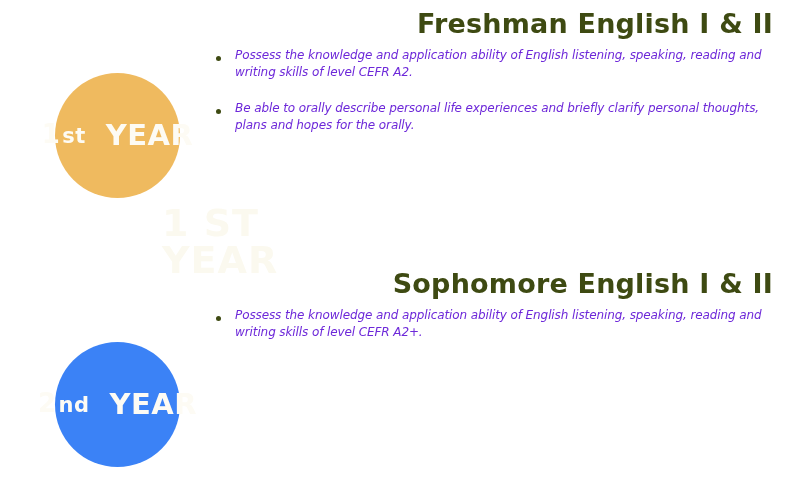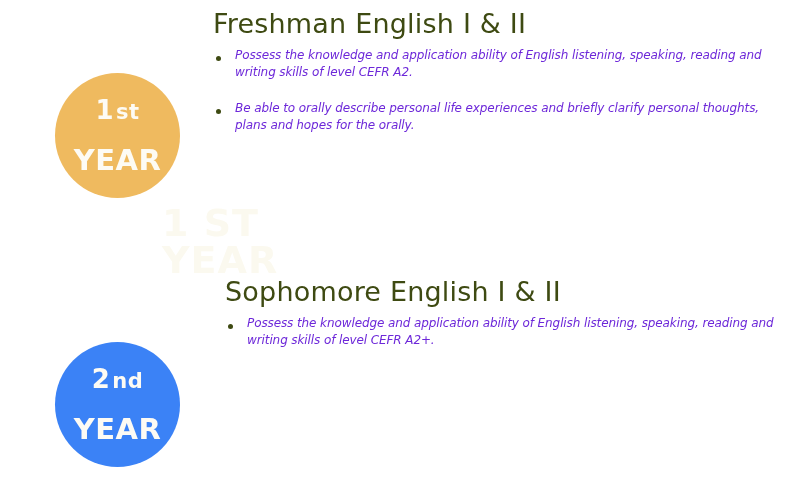--- a/index.html
+++ b/index.html
@@ -42,21 +42,21 @@
   }
   .watermark .wm-line2 { display: block; }
 
   
   .badge {
     position: absolute;
     width: 125px;
     height: 125px;
     border-radius: 50%;
     display: flex;
-    flex-direction: column;
+    flex-direction: row;
     align-items: center;
     justify-content: center;
     color: #fdfbf4;
     font-family: "DejaVu Sans", sans-serif;
     font-weight: 700;
     line-height: 1.0;
     z-index: 2;
     gap: 20px;
   }
   .badge-1 {
@@ -84,30 +84,31 @@
   }
 
   
   .section {
     position: absolute;
     left: 213px;
     width: 560px;
     z-index: 1;
   }
   .section-1 { top: 8px; }
-  .section-2 { top: 276px; margin-left: 12px; }
+  .section-2 { top: 268px; }
 
   .section-title {
     font-family: "DejaVu Sans", sans-serif;
-    font-weight: 400;
+    font-weight: 700;
     font-size: 27px;
     letter-spacing: 0.2px;
     color: #3e4a12;
     margin: 0 0 8px 0;
     white-space: nowrap;
+    text-align: right;
   }
 
   .bullets {
     list-style: none;
     margin: 0;
     padding: 0;
   }
   .bullet {
     position: relative;
     padding-left: 22px;

